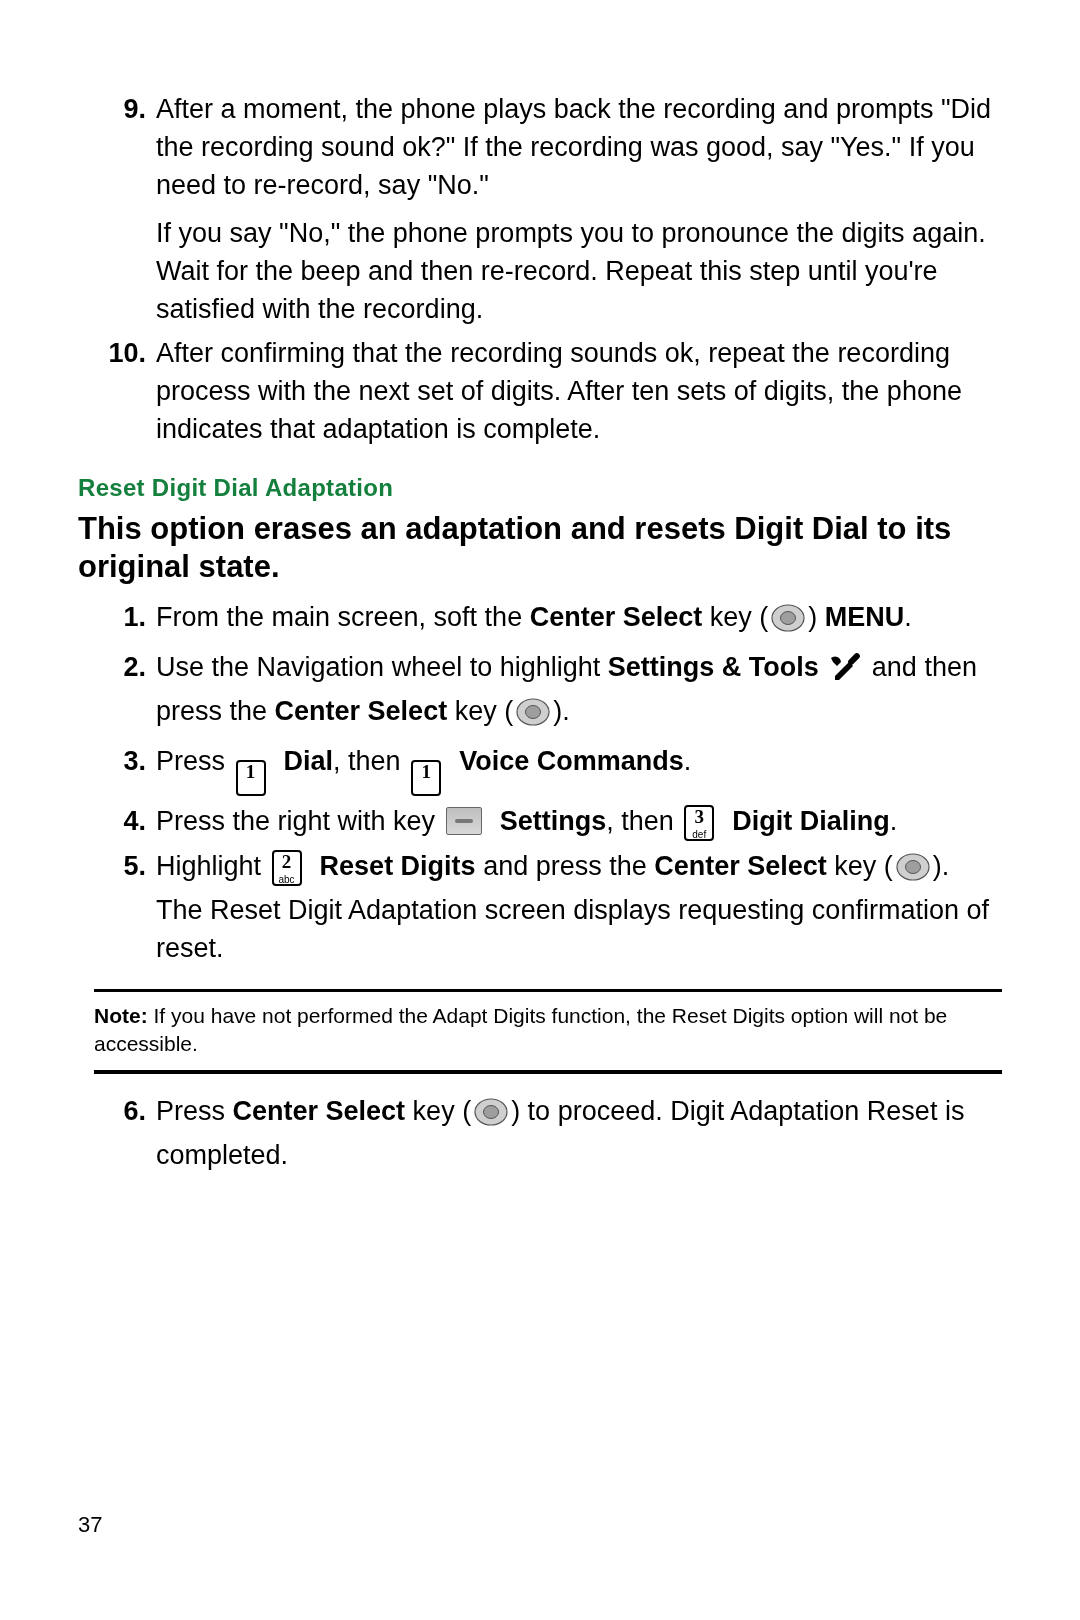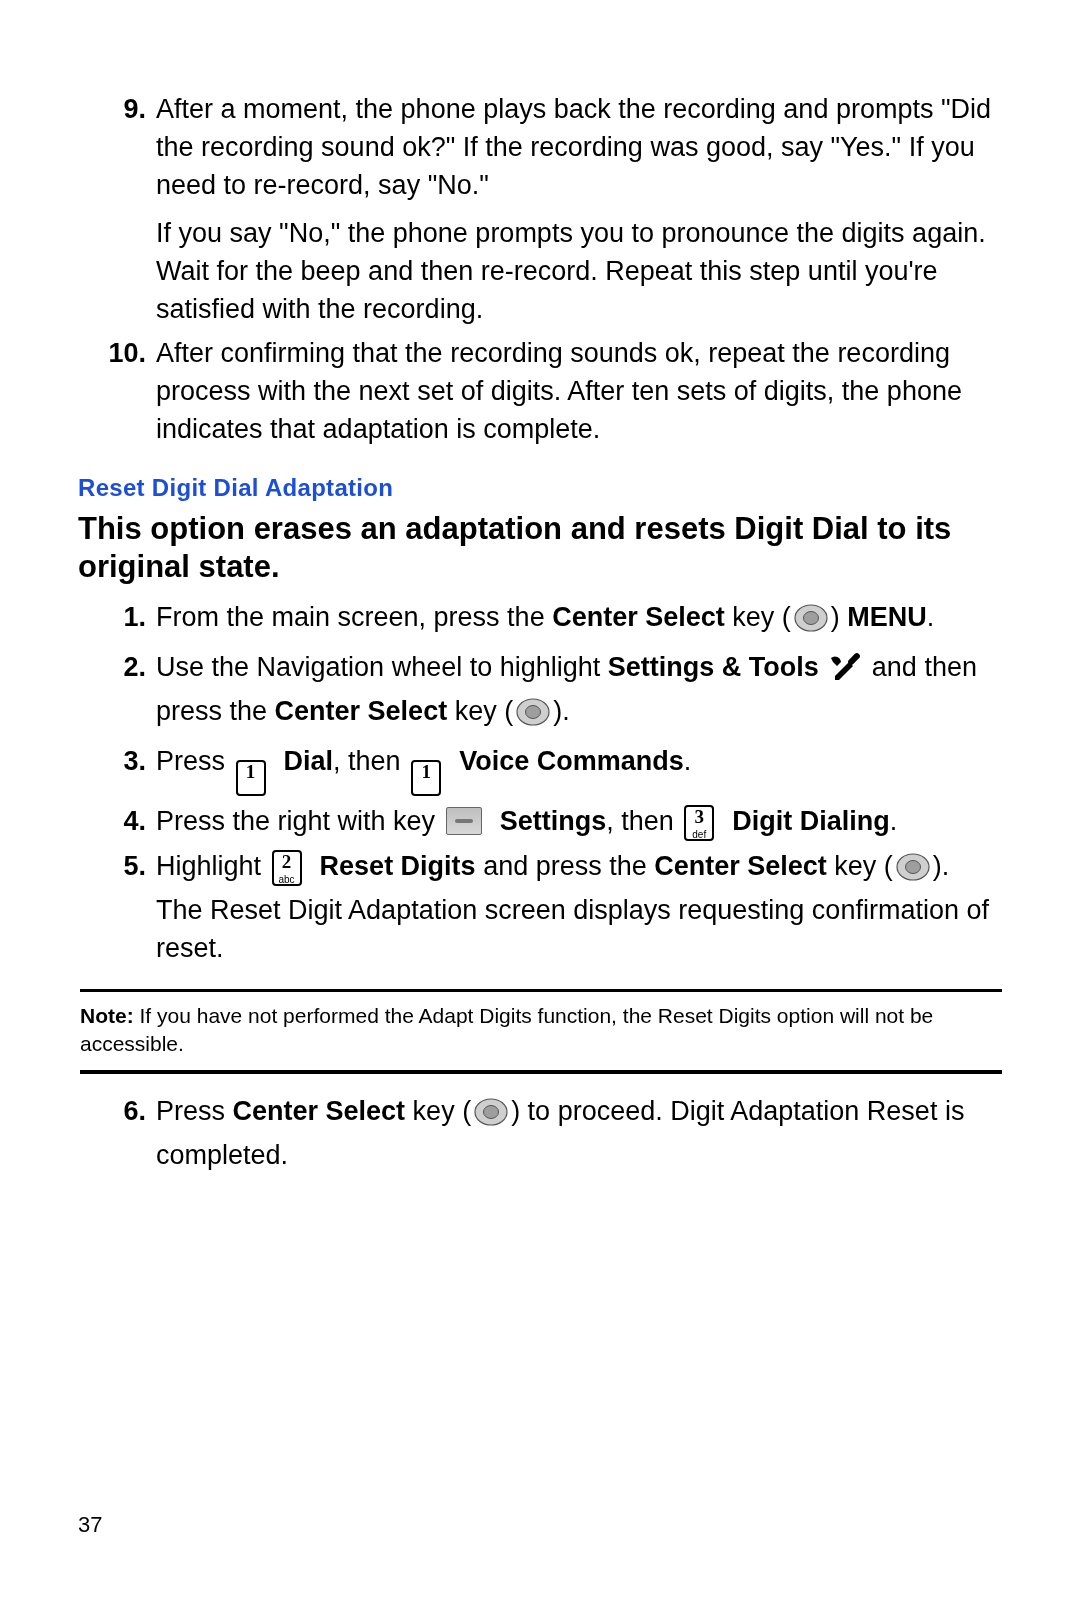--- a/index.html
+++ b/index.html
@@ -42,35 +42,35 @@
     flex: 1 1 auto;
     font-size: 27px;
     line-height: 38px;
   }
   .sub-para {
     margin-top: 10px;
   }
   h4.section {
     font-family: Arial, Helvetica, sans-serif;
     font-weight: 800;
-    color: #1d4ed8;
+    color: #15803d;
     font-size: 24px;
     letter-spacing: 0.3px;
     margin: 26px 0 8px 0;
   }
   .intro {
     font-size: 31px;
     line-height: 38px;
     margin: 0 0 12px 0;
     font-weight: bold;
   }
   .note-block {
     border-top: 3px solid #000;
     border-bottom: 4px solid #000;
-    margin: 22px 0 18px 2px;
+    margin: 22px 0 18px 16px;
     padding: 10px 0 12px 0;
   }
   .note-block .note-text {
     font-size: 21px;
     line-height: 28px;
   }
   .note-text b { font-weight: 700; }
   .page-num {
     position: absolute;
     left: 78px;
@@ -164,21 +164,21 @@
 
   <h4 class="section">Reset Digit Dial Adaptation</h4>
 
   <p class="intro">This option erases an adaptation and resets Digit Dial to its original state.</p>
 
   <ol class="list">
 
     <li>
       <div class="num-col">1.</div>
       <div class="body-col">
-        <span>From the main screen, press the </span><b>Center Select</b><span> key (</span><span class="icon cs-outer"><svg viewBox="0 0 34 28" width="34" height="28">
+        <span>From the main screen, soft the </span><b>Center Select</b><span> key (</span><span class="icon cs-outer"><svg viewBox="0 0 34 28" width="34" height="28">
               <ellipse cx="17" cy="14" rx="16" ry="13" fill="#cfcfcf" stroke="#555" stroke-width="1.2"></ellipse>
               <ellipse cx="17" cy="14" rx="7.5" ry="6.5" fill="#9e9e9e" stroke="#555" stroke-width="1"></ellipse>
             </svg></span><span>) </span><b>MENU</b><span>.</span>
       </div>
     </li>
 
     <li>
       <div class="num-col">2.</div>
       <div class="body-col">
         <span>Use the Navigation wheel to highlight </span><b>Settings &amp; Tools</b>

